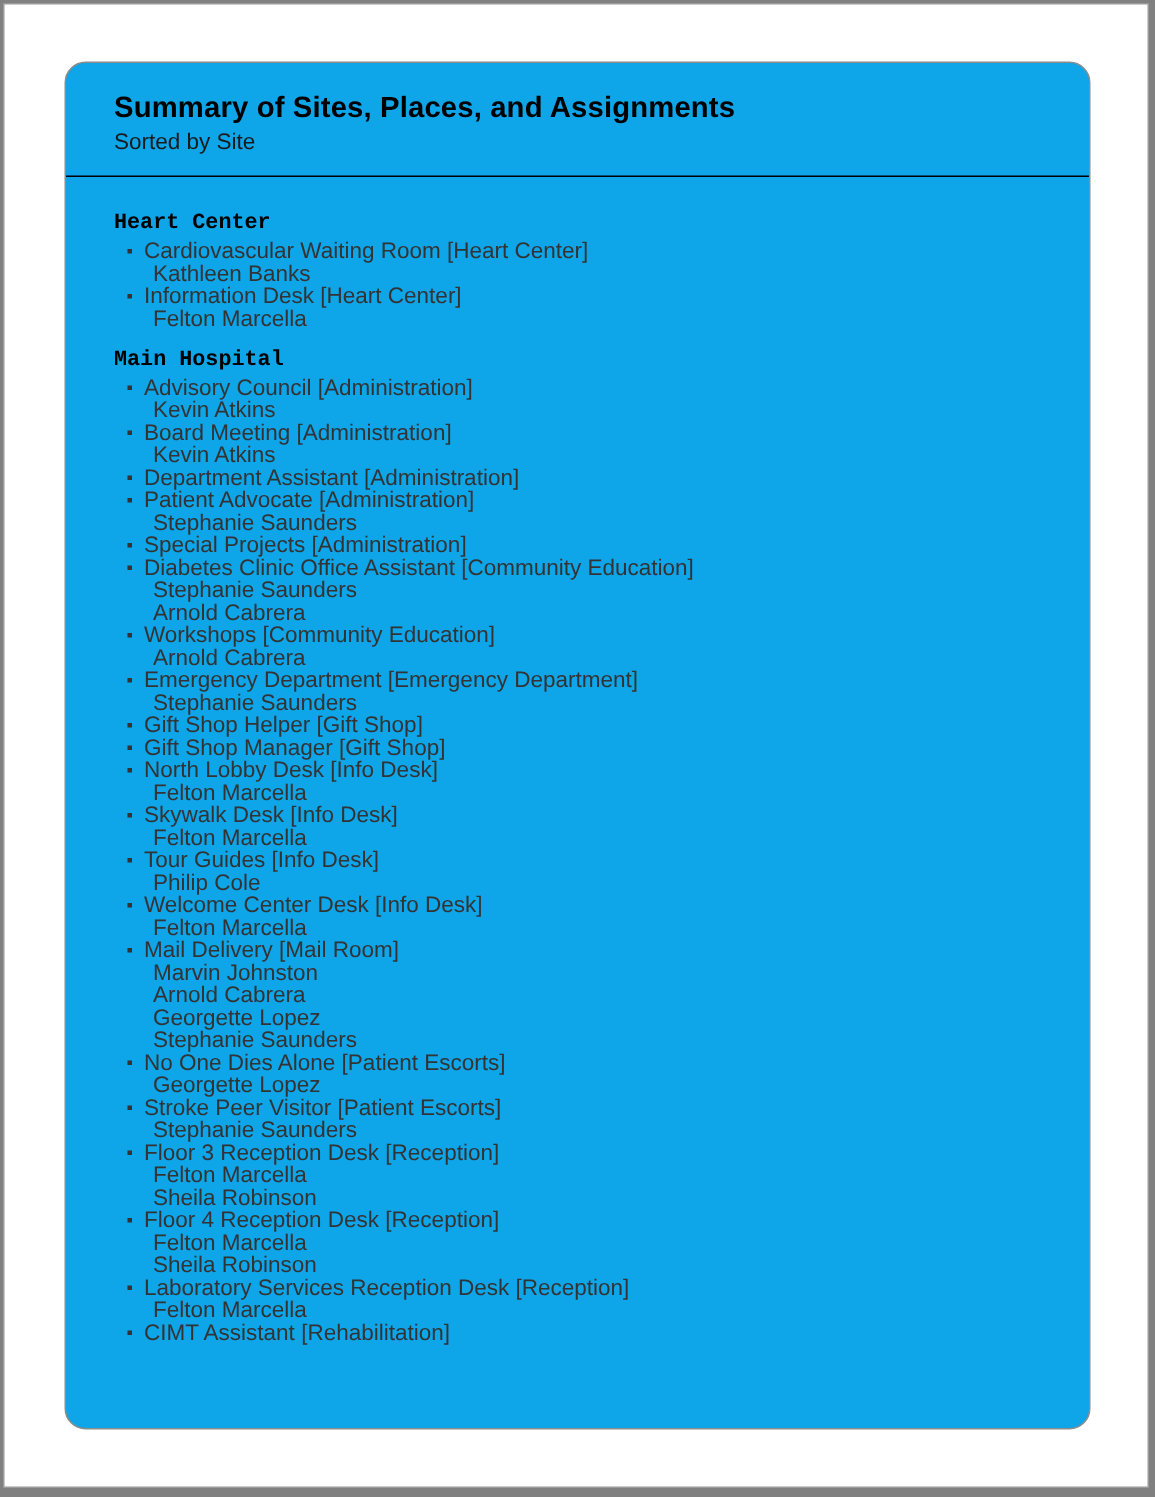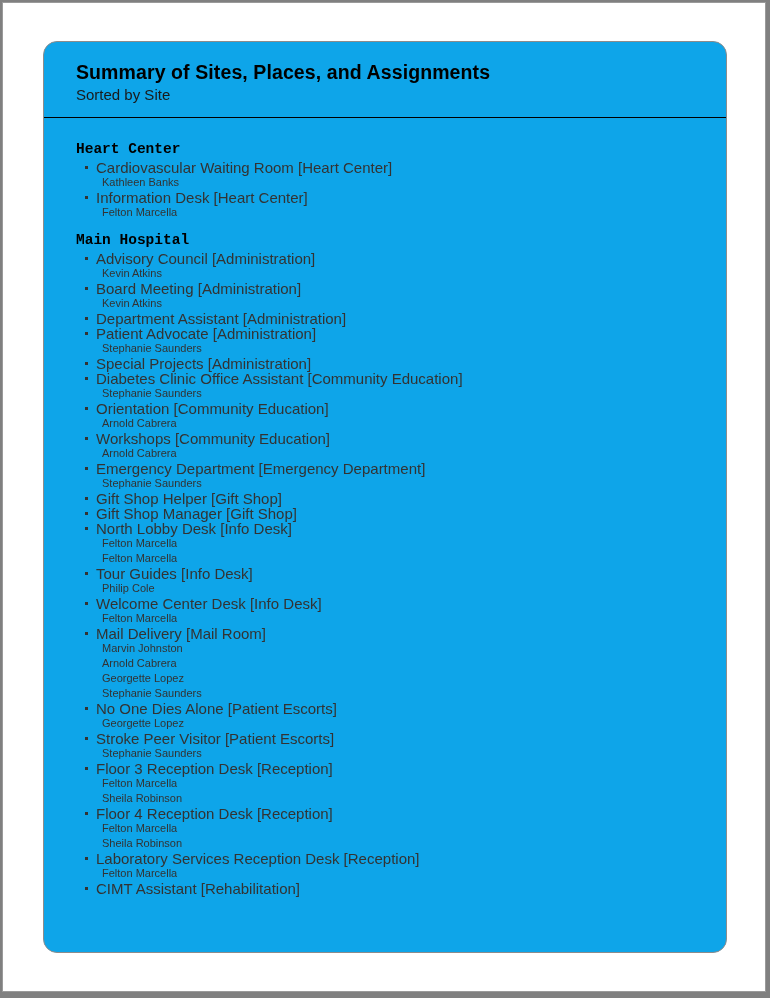--- a/index.html
+++ b/index.html
@@ -102,21 +102,21 @@
     height: 3px;
     background: #333333;
   }
   .assignee-list {
     list-style: none;
     margin: 0;
     padding: 0;
   }
   .assignee-line {
     padding-left: 26px;
-    font-size: 11px;
+    font-size: 15px;
     color: #333333;
     line-height: 15px;
     white-space: nowrap;
   }
 </style>
 </head>
 <body>
 
 <div class="page-sheet">
   <div class="report-card">
@@ -173,21 +173,20 @@
               <li class="place-item">
                 <div class="place-line">Special Projects [Administration]<span class="place-bullet"></span></div>
               </li>
               <li class="place-item">
                 <div class="place-line">Diabetes Clinic Office Assistant [Community Education]<span class="place-bullet"></span></div>
                 <ul class="assignee-list">
                   <li class="assignee-line">Stephanie Saunders</li>
                 </ul>
               </li>
               <li class="place-item">
-                <div class="place-line">Orientation [Community Education]<span class="place-bullet"></span></div>
                 <ul class="assignee-list">
                   <li class="assignee-line">Arnold Cabrera</li>
                 </ul>
               </li>
               <li class="place-item">
                 <div class="place-line">Workshops [Community Education]<span class="place-bullet"></span></div>
                 <ul class="assignee-list">
                   <li class="assignee-line">Arnold Cabrera</li>
                 </ul>
               </li>
@@ -203,20 +202,21 @@
               <li class="place-item">
                 <div class="place-line">Gift Shop Manager [Gift Shop]<span class="place-bullet"></span></div>
               </li>
               <li class="place-item">
                 <div class="place-line">North Lobby Desk [Info Desk]<span class="place-bullet"></span></div>
                 <ul class="assignee-list">
                   <li class="assignee-line">Felton Marcella</li>
                 </ul>
               </li>
               <li class="place-item">
+                <div class="place-line">Skywalk Desk [Info Desk]<span class="place-bullet"></span></div>
                 <ul class="assignee-list">
                   <li class="assignee-line">Felton Marcella</li>
                 </ul>
               </li>
               <li class="place-item">
                 <div class="place-line">Tour Guides [Info Desk]<span class="place-bullet"></span></div>
                 <ul class="assignee-list">
                   <li class="assignee-line">Philip Cole</li>
                 </ul>
               </li>

